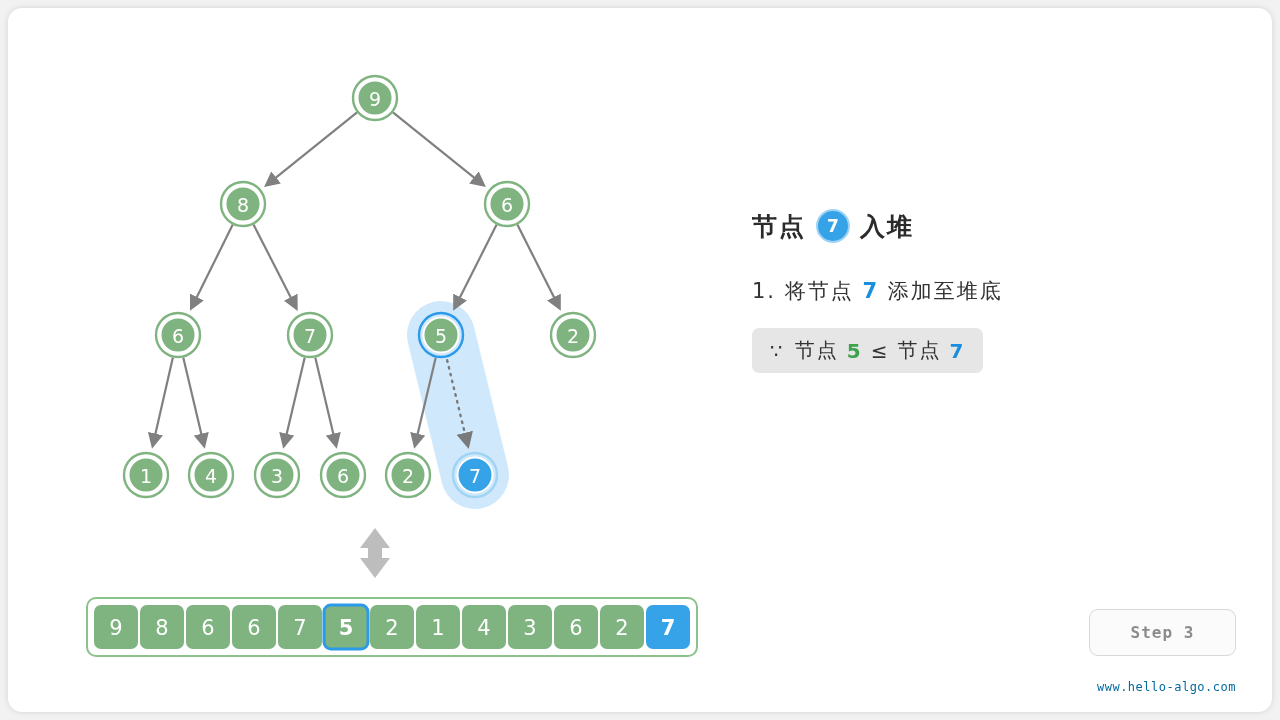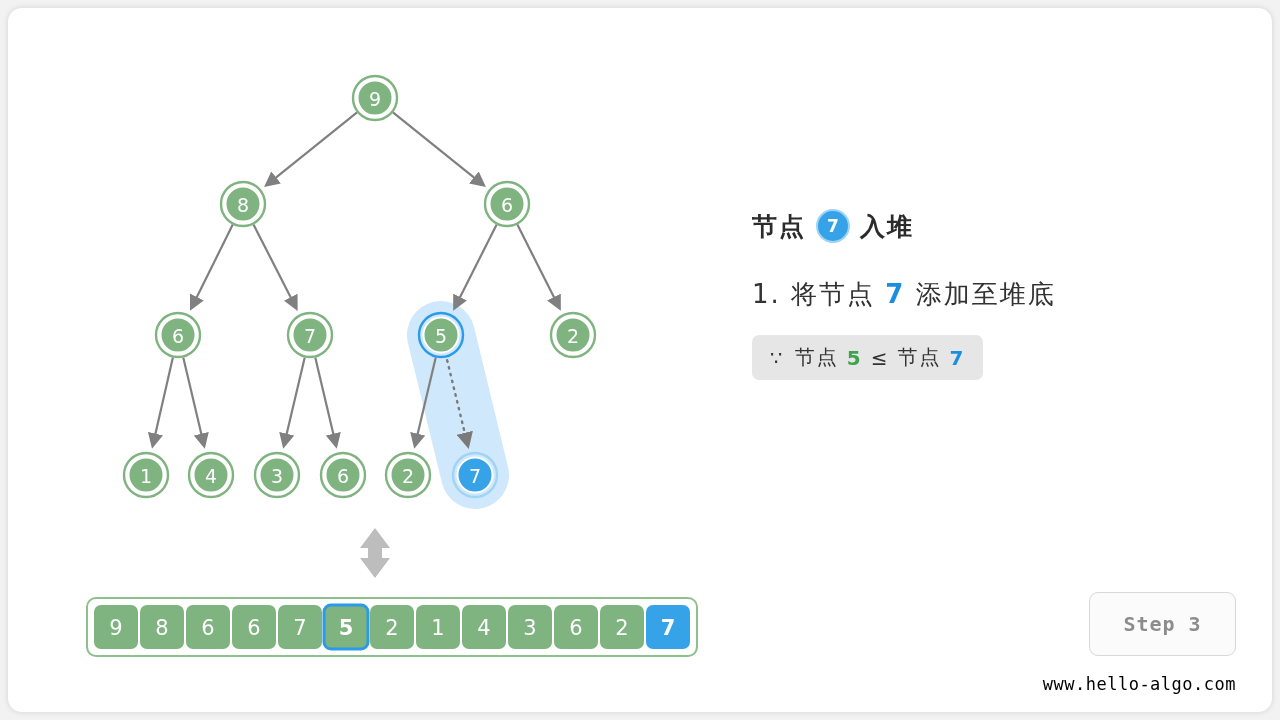--- a/index.html
+++ b/index.html
@@ -52,21 +52,21 @@
     color:#ffffff;
     font-size:17px;
     font-weight:bold;
     letter-spacing:0;
     box-sizing:border-box;
   }
   #panel .steps{
     margin-top:30px;
   }
   #panel .step{
-    font-size:26px;
+    font-size:21px;
     color:#333333;
     letter-spacing:2px;
     margin-bottom:23px;
     white-space:nowrap;
     font-family:"DejaVu Sans","Liberation Sans",sans-serif;
   }
   #panel .step .num-blue{color:#1a8fe0;font-weight:bold;}
   #panel .note{
     display:inline-flex;
     align-items:center;
@@ -77,37 +77,37 @@
     color:#333333;
     letter-spacing:2px;
     white-space:nowrap;
   }
   #panel .note .g{color:#3fa34d;font-weight:bold;}
   #panel .note .b{color:#1a8fe0;font-weight:bold;}
   
   #step-badge{
     position:absolute;
     right:44px;bottom:64px;
-    width:147px;height:64px;
+    width:147px;height:47px;
     border:1px solid #d8d8d8;
     border-radius:9px;
     background:#fbfbfb;
     display:flex;align-items:center;justify-content:center;
     font-family:"DejaVu Sans Mono","Liberation Mono",monospace;
-    font-size:20px;font-weight:bold;
+    font-size:16px;font-weight:bold;
     color:#8c8c8c;
     letter-spacing:1px;
     box-sizing:border-box;
   }
   #watermark{
     position:absolute;
     right:44px;bottom:26px;
     font-family:"DejaVu Sans Mono","Liberation Mono",monospace;
-    font-size:17px;
-    color:#000000;
+    font-size:12px;
+    color:#0369a1;
     letter-spacing:0.5px;
   }
   .node-text{
     font-family:"DejaVu Sans","Liberation Sans",sans-serif;
     font-size:19px;
     fill:#ffffff;
     text-anchor:middle;
     dominant-baseline:central;
   }
   .cell-text{

